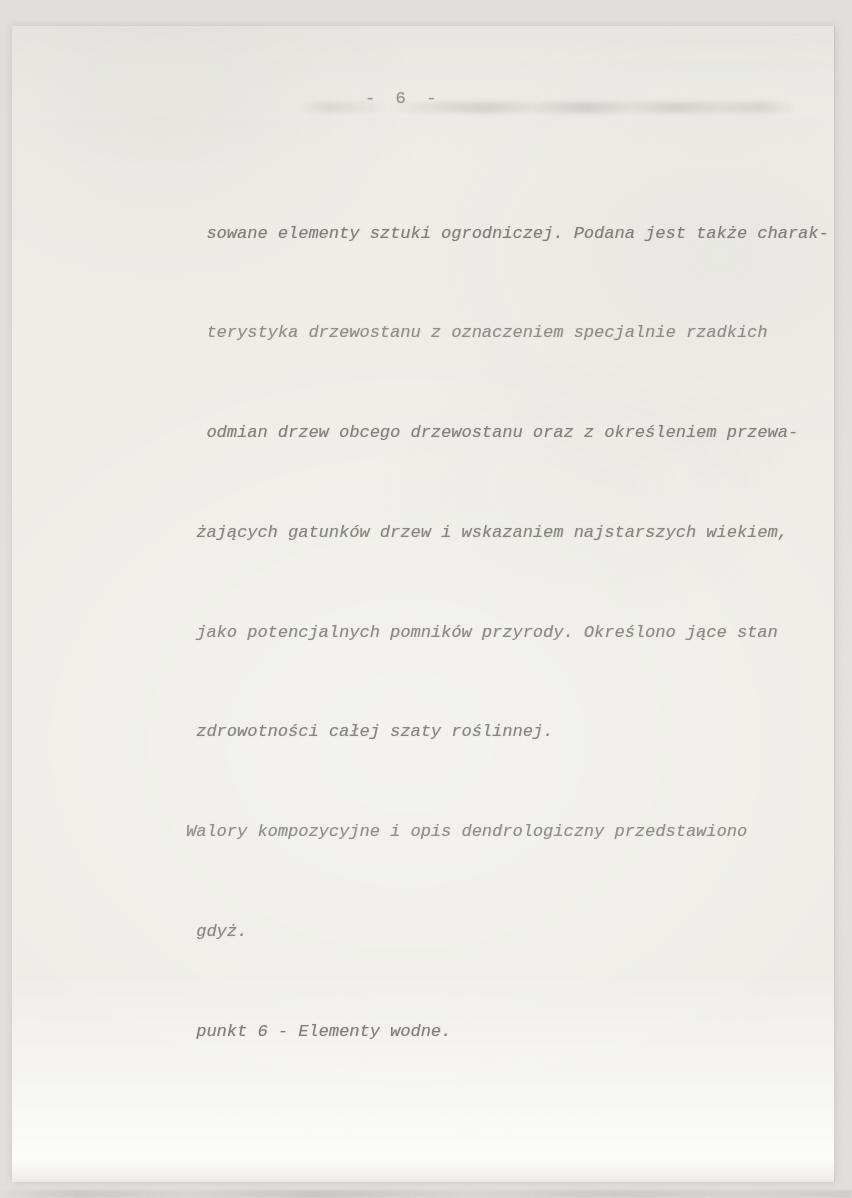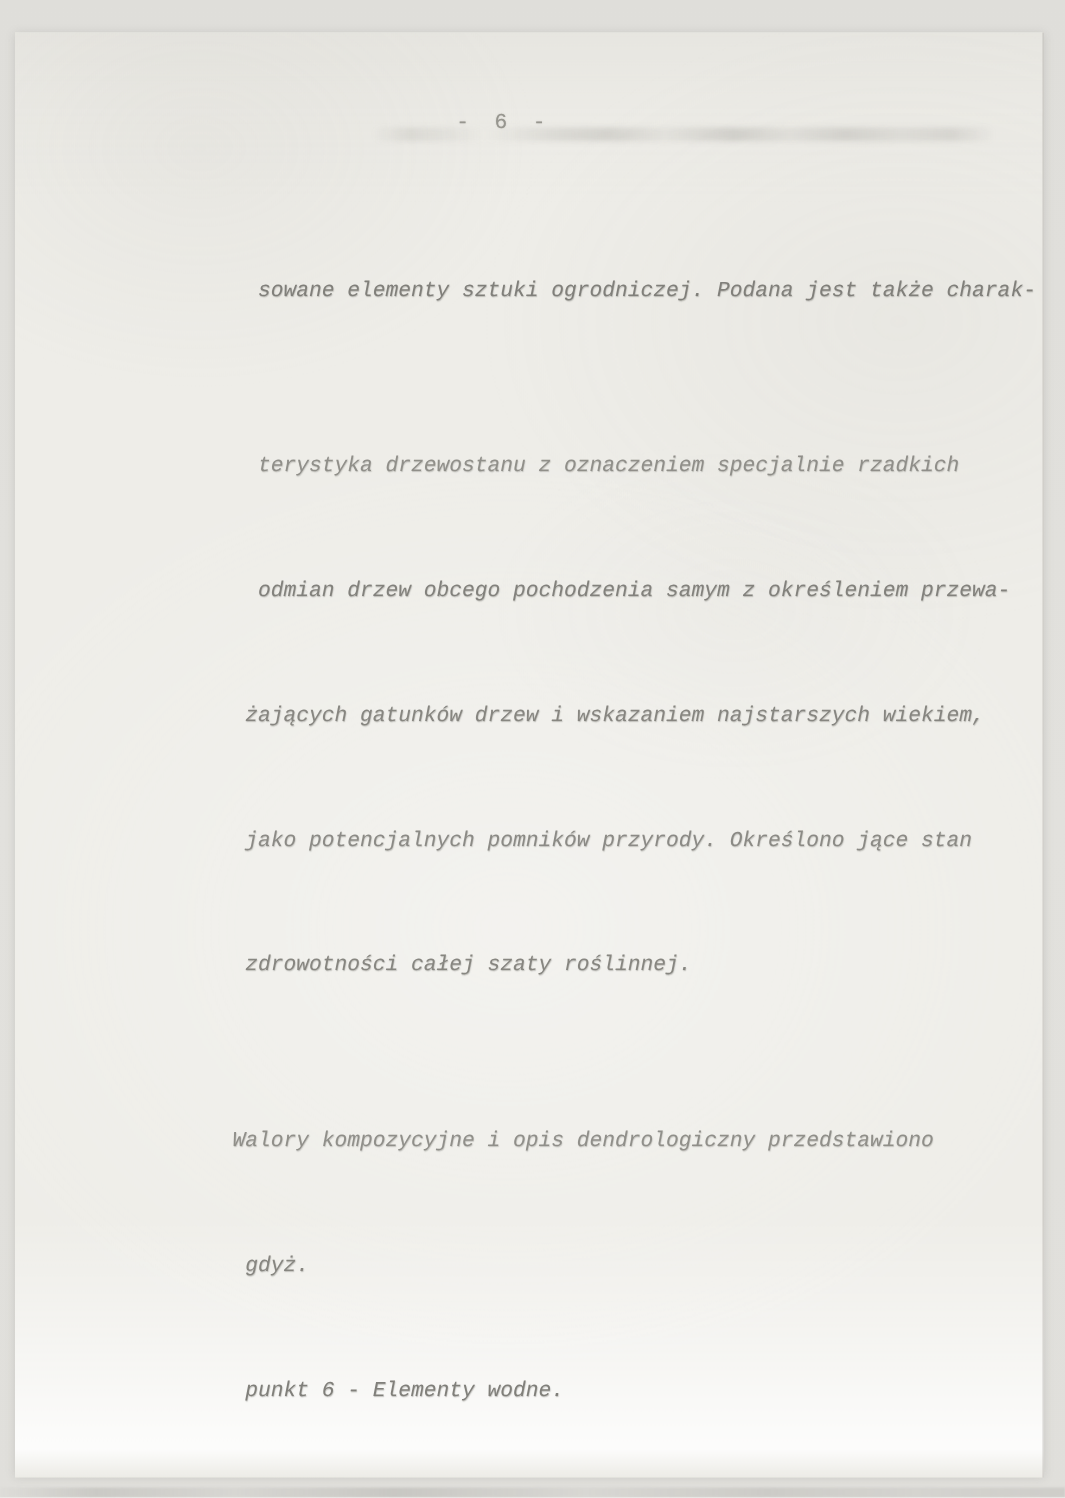--- a/index.html
+++ b/index.html
@@ -95,36 +95,36 @@
     font-size: 17px;
     line-height: 33.25px;
     color: #807f7a;
     white-space: pre;
     filter: blur(0.42px);
     text-shadow: 0.4px 0.4px 0.9px rgba(134,133,127,0.5);
   }
   .ln { height: 33.25px; font-style: italic; }
   
   .ln:nth-child(2n)   { opacity: 0.94; }
-  .ln:nth-child(5n+2) { opacity: 0.86; margin-top: 41px; }
+  .ln:nth-child(5n+2) { opacity: 0.86; }
   .ln:nth-child(7n+3) { opacity: 0.98; }
   .ln:nth-child(11n+5){ opacity: 0.90; }
 </style>
 </head>
 <body>
 
 <div class="scan">
   <div class="paper">
     <div class="smudge"></div>
     <div class="pageno">-  6  -</div>
 
     <div class="textblock">
       <div class="ln">  sowane elementy sztuki ogrodniczej. Podana jest także charak-</div>
       <div class="ln">  terystyka drzewostanu z oznaczeniem specjalnie rzadkich</div>
-      <div class="ln">  odmian drzew obcego pochodzenia samym z określeniem przewa-</div>
+      <div class="ln">  odmian drzew obcego drzewostanu oraz z określeniem przewa-</div>
       <div class="ln"> żających gatunków drzew i wskazaniem najstarszych wiekiem,</div>
       <div class="ln"> jako potencjalnych pomników przyrody. Określono jące stan</div>
       <div class="ln"> zdrowotności całej szaty roślinnej.</div>
       <div class="ln">Walory kompozycyjne i opis dendrologiczny przedstawiono</div>
       <div class="ln"> gdyż.</div>
       <div class="ln"> punkt 6 - Elementy wodne.</div>
       
       
       
       

